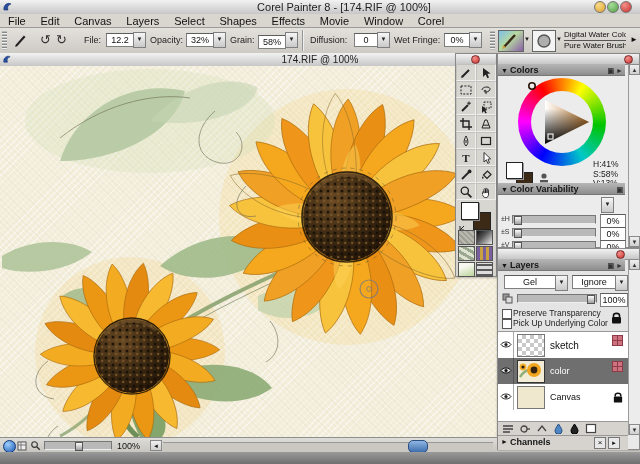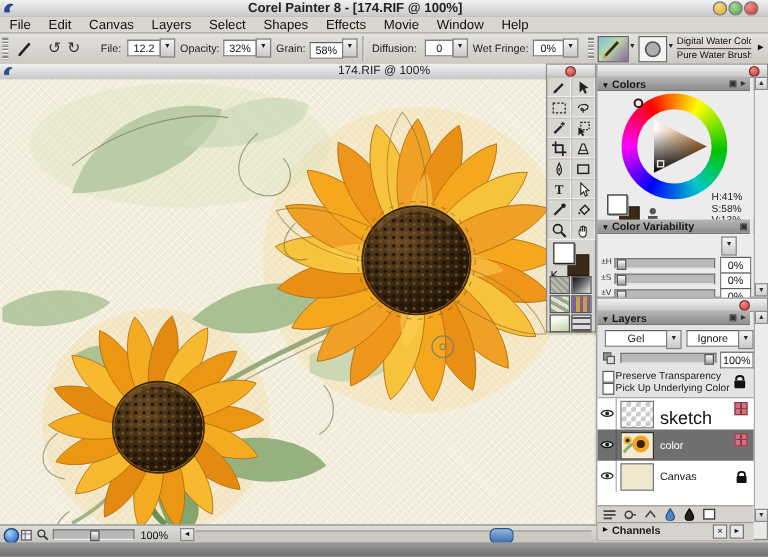--- a/index.html
+++ b/index.html
@@ -52,37 +52,37 @@
 </style>
 </head>
 <body>
 
 <div id="app">
 
   <div class="abs titlebar" style="left:0;top:0;width:640px;height:14px;">
     <svg class="abs" style="left:2px;top:1px;" width="11" height="11" viewBox="0 0 11 11">
       <path d="M2,9 C1,4 6,1 9,3 C6,4 5,6 6,9 Z" fill="#2b4fa0" stroke="#15306b" stroke-width="0.6"></path>
     </svg>
-    <div class="abs" style="left:0;top:0;width:592px;text-align:center;font-size:11px;font-weight:bold;line-height:14px;color:#222;">Corel Painter 8 - [174.RIF @ 100%]</div>
+    <div class="abs" style="left:0;top:0;width:592px;text-align:center;font-size:11px;font-weight:normal;line-height:14px;color:#222;padding-left:48px;">Corel Painter 8 - [174.RIF @ 100%]</div>
     <div class="abs winbtn" style="right:34px;top:1px;background:radial-gradient(circle at 35% 30%,#f7d98a,#dfa32b);"></div>
     <div class="abs winbtn" style="right:21px;top:1px;background:radial-gradient(circle at 35% 30%,#a8dd9a,#4f9e42);"></div>
     <div class="abs winbtn" style="right:8px;top:1px;background:radial-gradient(circle at 35% 30%,#f3918a,#c62f2f);"></div>
   </div>
 
   <div class="abs menubar" style="left:0;top:14px;width:640px;height:14px;padding-left:2px;box-sizing:border-box;">
     <span class="menu-item">File</span>
     <span class="menu-item">Edit</span>
     <span class="menu-item">Canvas</span>
     <span class="menu-item">Layers</span>
     <span class="menu-item">Select</span>
     <span class="menu-item">Shapes</span>
     <span class="menu-item">Effects</span>
     <span class="menu-item">Movie</span>
     <span class="menu-item">Window</span>
-    <span class="menu-item">Help</span>
+    <span class="menu-item">Corel</span>
   </div>
 
   <div class="abs propbar" style="left:0;top:28px;width:640px;height:25px;">
     <div class="abs handle" style="left:2px;top:3px;height:19px;"></div>
     <svg class="abs" style="left:14px;top:5px;" width="15" height="15" viewBox="0 0 14 14">
       <path d="M2,12 L10,3" stroke="#222" stroke-width="2"></path>
         <path d="M1,13 l2.6,-1 -1.6,-1.6 Z" fill="#222"></path>
     </svg>
     <span class="abs" style="left:40px;top:4px;font-size:13px;color:#333;">↺</span>
     <span class="abs" style="left:56px;top:4px;font-size:13px;color:#333;">↻</span>
@@ -478,21 +478,21 @@
       <div class="abs" style="left:0;top:60px;width:130px;height:78px;border-top:1px solid #999;">
 
         <div class="abs layerrow" style="left:0;top:0;width:130px;height:26px;">
           <div class="abs" style="left:0;top:0;width:15px;height:26px;border-right:1px solid #aaa;">
             <svg style="margin:8px 0 0 2px;" width="12" height="9" viewBox="0 0 12 9">
                 <path d="M1,4.5 C3,1.2 9,1.2 11,4.5 C9,7.8 3,7.8 1,4.5 Z" fill="#fff" stroke="#222"></path>
                 <circle cx="6" cy="4.5" r="1.6" fill="#222"></circle>
               </svg>
           </div>
           <div class="abs checker" style="left:19px;top:2px;width:26px;height:21px;border:1px solid #777;"></div>
-          <span class="abs" style="left:52px;top:8px;font-size:15px;">sketch</span>
+          <span class="abs" style="left:52px;top:8px;font-size:10px;">sketch</span>
           <div class="abs badge" style="right:5px;top:3px;"></div>
         </div>
 
         <div class="abs layerrow" style="left:0;top:26px;width:130px;height:26px;background:#6f6f6f;">
           <div class="abs" style="left:0;top:0;width:15px;height:26px;border-right:1px solid #555;">
             <svg style="margin:8px 0 0 2px;" width="12" height="9" viewBox="0 0 12 9">
                 <path d="M1,4.5 C3,1.2 9,1.2 11,4.5 C9,7.8 3,7.8 1,4.5 Z" fill="#ddd" stroke="#111"></path>
                 <circle cx="6" cy="4.5" r="1.6" fill="#111"></circle>
               </svg>
           </div>

